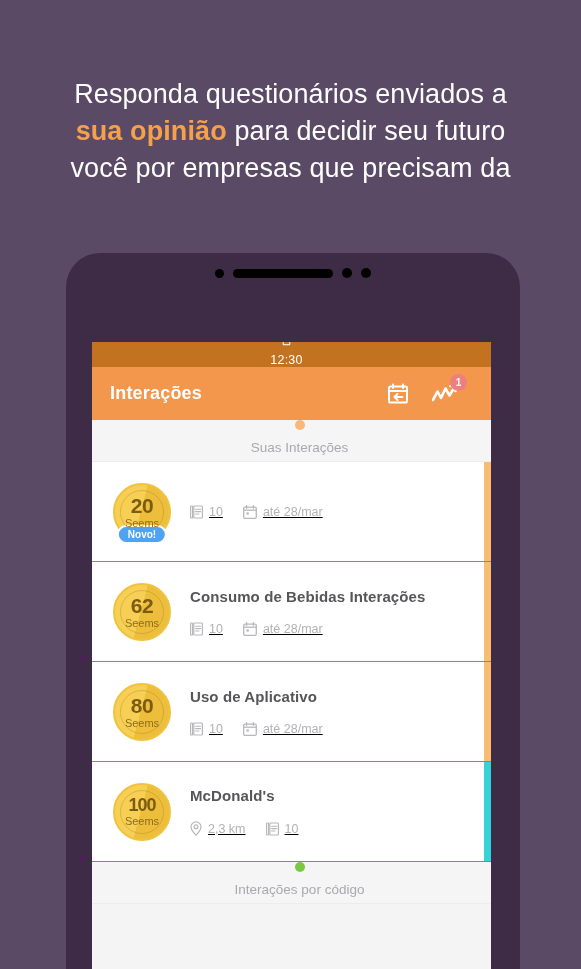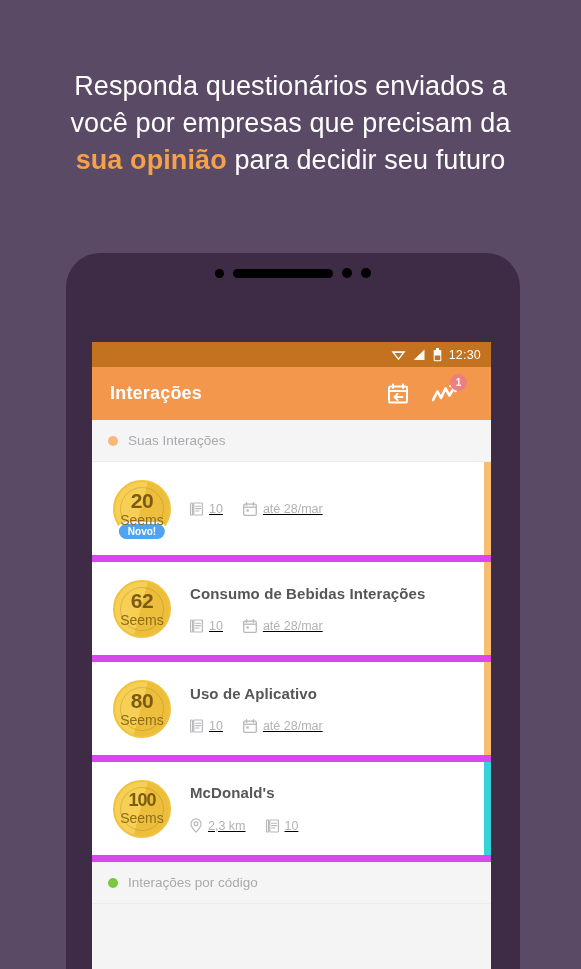--- a/index.html
+++ b/index.html
@@ -5,21 +5,21 @@
   * { margin:0; padding:0; box-sizing:border-box; }
   html, body {
     width:581px; height:969px; overflow:hidden;
     background:#5b4a65;
     font-family:"Liberation Sans", sans-serif;
   }
   #root { position:relative; width:581px; height:969px; background:#5b4a65; }
 
   
   .headline {
-    position:absolute; top:68px; left:0; width:581px;
+    position:absolute; top:76px; left:0; width:581px;
     text-align:center; color:#ffffff;
     font-size:27px; line-height:37px; font-weight:400;
     letter-spacing:0.1px;
     padding:0 30px;
   }
   .headline .hl-line { display:block; white-space:nowrap; }
   .hl-accent { color:#f5a04a; font-weight:700; }
 
   
   .phone {
@@ -41,21 +41,21 @@
     position:absolute; left:26px; top:89px;
     width:399px; height:627px;
     background:#f4f4f5; overflow:hidden;
   }
 
   
   .statusbar {
     height:25px; background:#c3721f;
     display:flex; align-items:center; justify-content:flex-end;
     padding-right:10px; gap:7px;
-    color:#fff; font-size:12px;
+    color:#fff; font-size:12px;flex-direction:column;
   }
   .sb-clock { font-size:12.5px; letter-spacing:0.2px; }
   .sb-icon { display:flex; align-items:center; }
 
   
   .appbar {
     height:53px; background:#f3974c;
     display:flex; align-items:center;
     padding:0 33px 0 18px;
   }
@@ -73,28 +73,29 @@
     display:flex; align-items:center; justify-content:center;
     padding:0 3px;
   }
 
   
   .list { background:#f4f4f5; }
   .section-head {
     height:42px; background:#f5f5f6;
     display:flex; align-items:center; padding-left:16px; gap:10px;
     border-bottom:1px solid #ececed;
+    flex-direction:column;
   }
   .sec-dot { width:10px; height:10px; border-radius:50%; flex:0 0 auto; }
   .sec-label { color:#a9a9ae; font-size:13.5px; }
 
   .row {
     position:relative; background:#fff; height:100px;
     display:flex; align-items:center; padding-left:15px;
-    border-bottom:7px solid #d946ef;
+    border-bottom:1px solid #d946ef;
   }
   .row-accent {
     position:absolute; right:0; top:0; bottom:0; width:7px;
   }
   .coin-wrap { position:relative; width:70px; flex:0 0 70px; display:flex; justify-content:center; }
   .coin {
     width:58px; height:58px; border-radius:50%;
     background:
       linear-gradient(105deg,#f7cf55 0%,#f7cf55 48%,#edbe3c 48%,#edbe3c 100%);
     border:2px solid #f0c33f;
@@ -104,21 +105,21 @@
   }
   .coin::after {
     content:""; position:absolute; left:5px; top:5px; right:5px; bottom:5px;
     border-radius:50%; border:1.5px solid rgba(160,120,20,0.32);
   }
   .coin-num {
     font-size:21px; font-weight:700; color:#7b5c12; line-height:1;
     letter-spacing:-0.5px; z-index:2;
   }
   .coin-num.small { font-size:18px; letter-spacing:-1px; }
-  .coin-unit { font-size:14px; color:#8e6c1a; margin-top:1px; z-index:2; }
+  .coin-unit { font-size:11px; color:#8e6c1a; margin-top:1px; z-index:2; }
   .new-pill {
     position:absolute; bottom:-3px; left:50%; transform:translateX(-50%);
     background:#4fa3f0; color:#fff; font-size:10px; font-weight:700;
     padding:2px 9px; border-radius:10px; white-space:nowrap;
     border:2px solid #fff;
   }
 
   .row-body { flex:1; padding-left:13px; padding-right:16px; }
   .row-title {
     font-size:15px; font-weight:700; color:#565659; letter-spacing:0.1px;
@@ -129,22 +130,22 @@
 
   svg { display:block; }
 </style>
 </head>
 <body>
 
 <div id="root">
 
   <div class="headline">
     <span class="hl-line">Responda questionários enviados a</span>
+    <span class="hl-line"><span class="hl-accent">sua opinião</span><span> para decidir seu futuro</span></span>
     <span class="hl-line">você por empresas que precisam da</span>
-    <span class="hl-line"><span class="hl-accent">sua opinião</span><span> para decidir seu futuro</span></span>
   </div>
 
   <div class="phone">
 
     <div class="speaker-row">
       <span class="cam-dot"></span>
       <span class="speaker-bar"></span>
       <span class="cam-dot2"></span>
       <span class="cam-dot2"></span>
     </div>

